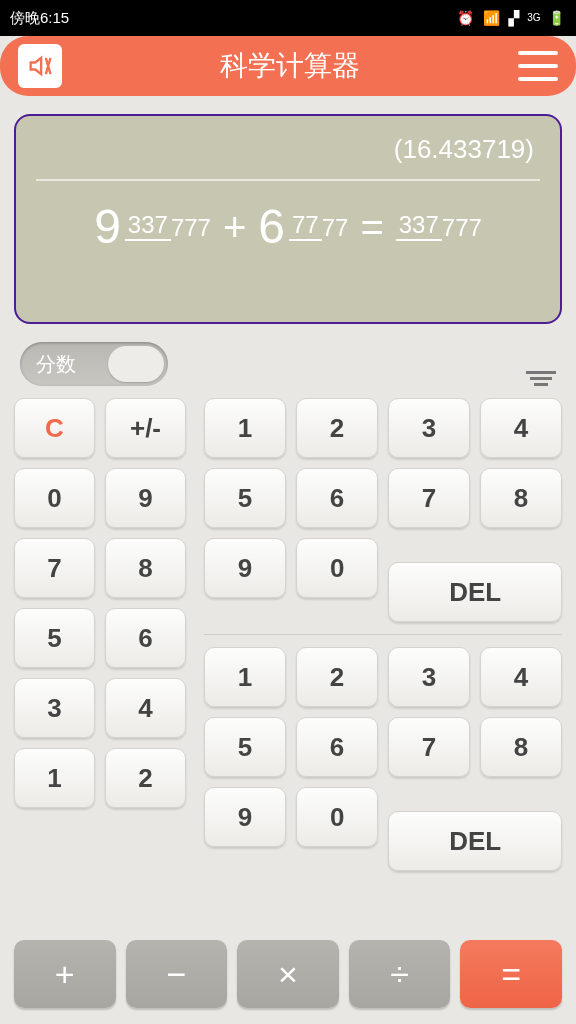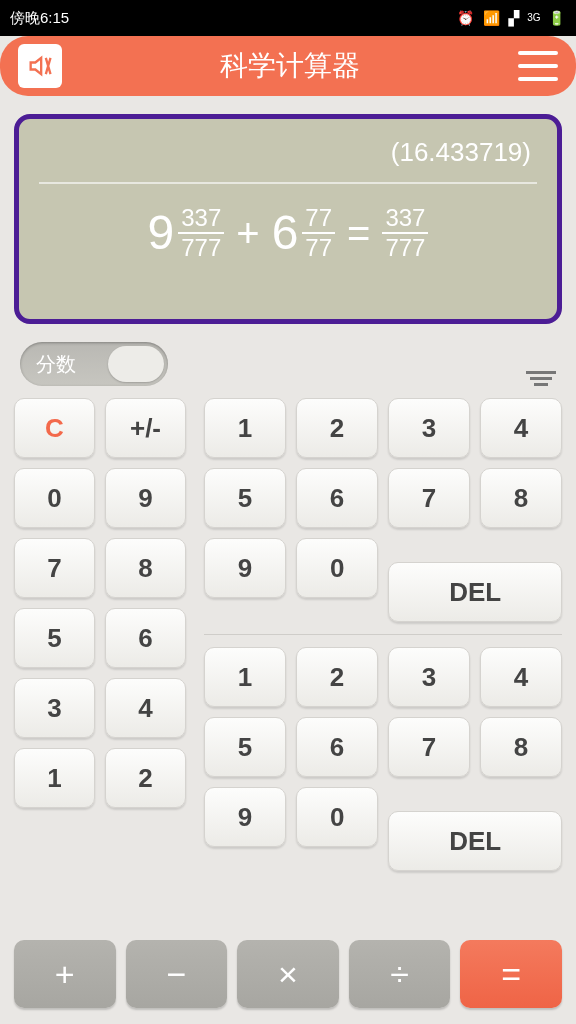--- a/index.html
+++ b/index.html
@@ -14,27 +14,27 @@
   
   .header { height: 60px; background: #f37152; display: flex; align-items: center; justify-content: space-between; padding: 4px 18px; border-radius: 28px; }
   .header-icon { width: 44px; height: 44px; background: #fff; border-radius: 6px; display: flex; align-items: center; justify-content: center; }
   .header-icon svg { width: 28px; height: 28px; }
   .header-title { color: #fff; font-size: 28px; font-weight: 400; }
   .hamburger { width: 40px; height: 30px; display: flex; flex-direction: column; justify-content: space-between; }
   .hamburger div { height: 4px; background: #fff; border-radius: 2px; }
 
   
   .display-wrap { padding: 18px 14px 8px; }
-  .display { background: #c6c6b1; border: 5px solid #4c1d95; border-radius: 16px; padding: 18px 20px 24px; color: #fff; min-height: 210px; }
+  .display { background: #c6c6b1; border: 2px solid #4c1d95; border-radius: 16px; padding: 18px 20px 24px; color: #fff; min-height: 210px; }
   .display-decimal { text-align: right; font-size: 26px; color: #fff; padding-right: 6px;}
   .display-hr { height: 2px; background: rgba(255,255,255,.6); margin: 14px 0 22px; }
   .display-expr { display: flex; align-items: center; justify-content: center; gap: 6px; font-size: 48px; font-weight: 300; }
   .mixed { display: inline-flex; align-items: center; gap: 4px; }
   .mixed .whole { font-size: 48px; line-height: 1; }
-  .frac { display: inline-flex; flex-direction: column; align-items: center; font-size: 24px; line-height: 1; }
+  .frac { display: inline-flex; flex-direction: row; align-items: center; font-size: 24px; line-height: 1; }
   .frac .num { border-bottom: 2px solid #fff; padding: 0 3px 2px; }
   .frac .den { padding-top: 2px; }
   .op { font-size: 40px; padding: 0 6px; }
 
   
   .toggle-row { display: flex; align-items: flex-end; justify-content: space-between; padding: 10px 20px 8px; }
   .toggle { width: 148px; height: 44px; border-radius: 24px; background: linear-gradient(#b9b8b3,#c7c6c0); display: flex; align-items: center; position: relative; box-shadow: inset 0 1px 3px rgba(0,0,0,.3); }
   .toggle-label { color: #fff; font-size: 20px; padding-left: 16px; }
   .toggle-knob { position: absolute; right: 4px; top: 4px; width: 56px; height: 36px; background: #edece8; border-radius: 20px; box-shadow: 0 1px 2px rgba(0,0,0,.2); }
   .expand-icon { width: 30px; display:flex; flex-direction:column; gap:3px; align-items:center;}

